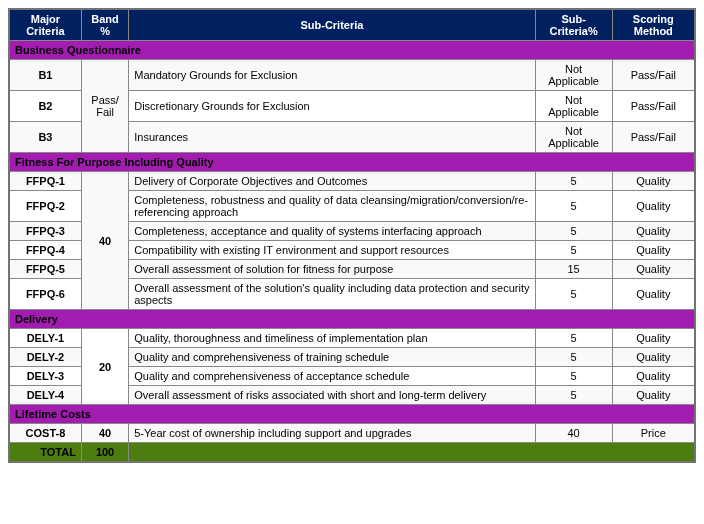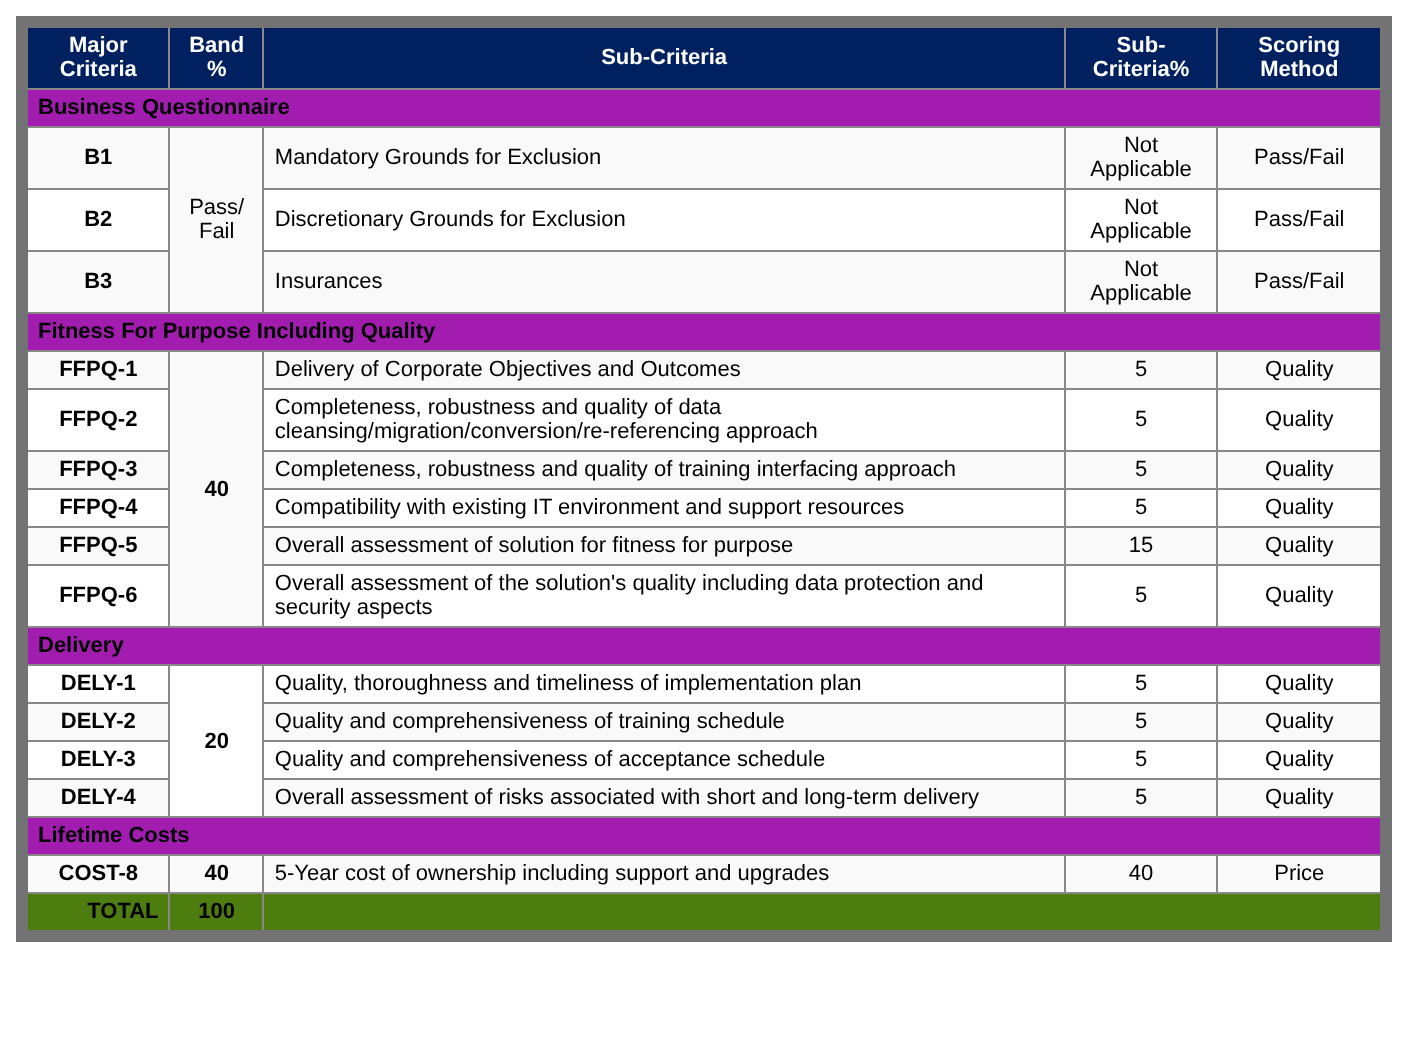--- a/index.html
+++ b/index.html
@@ -8,21 +8,21 @@
       font-size: 11px;
       background: #fff;
       display: flex;
       justify-content: center;
       align-items: flex-start;
       padding: 8px;
     }
     table {
       border-collapse: collapse;
       width: 700px;
-      border: 6px solid #737373;
+      border: 2px solid #737373;
     }
     th, td {
       border: 1px solid #888;
       padding: 3px 5px;
       vertical-align: middle;
     }
     .header-row th {
       background-color: #002060;
       color: #fff;
       font-weight: bold;
@@ -103,21 +103,21 @@
         <td class="scoring">Quality</td>
       </tr>
       <tr class="data-row">
         <td class="major">FFPQ-2</td>
         <td>Completeness, robustness and quality of data cleansing/migration/conversion/re-referencing approach</td>
         <td class="sub-pct">5</td>
         <td class="scoring">Quality</td>
       </tr>
       <tr class="data-row">
         <td class="major">FFPQ-3</td>
-        <td>Completeness, robustness and quality of training interfacing approach</td>
+        <td>Completeness, acceptance and quality of systems interfacing approach</td>
         <td class="sub-pct">5</td>
         <td class="scoring">Quality</td>
       </tr>
       <tr class="data-row">
         <td class="major">FFPQ-4</td>
         <td>Compatibility with existing IT environment and support resources</td>
         <td class="sub-pct">5</td>
         <td class="scoring">Quality</td>
       </tr>
       <tr class="data-row">

